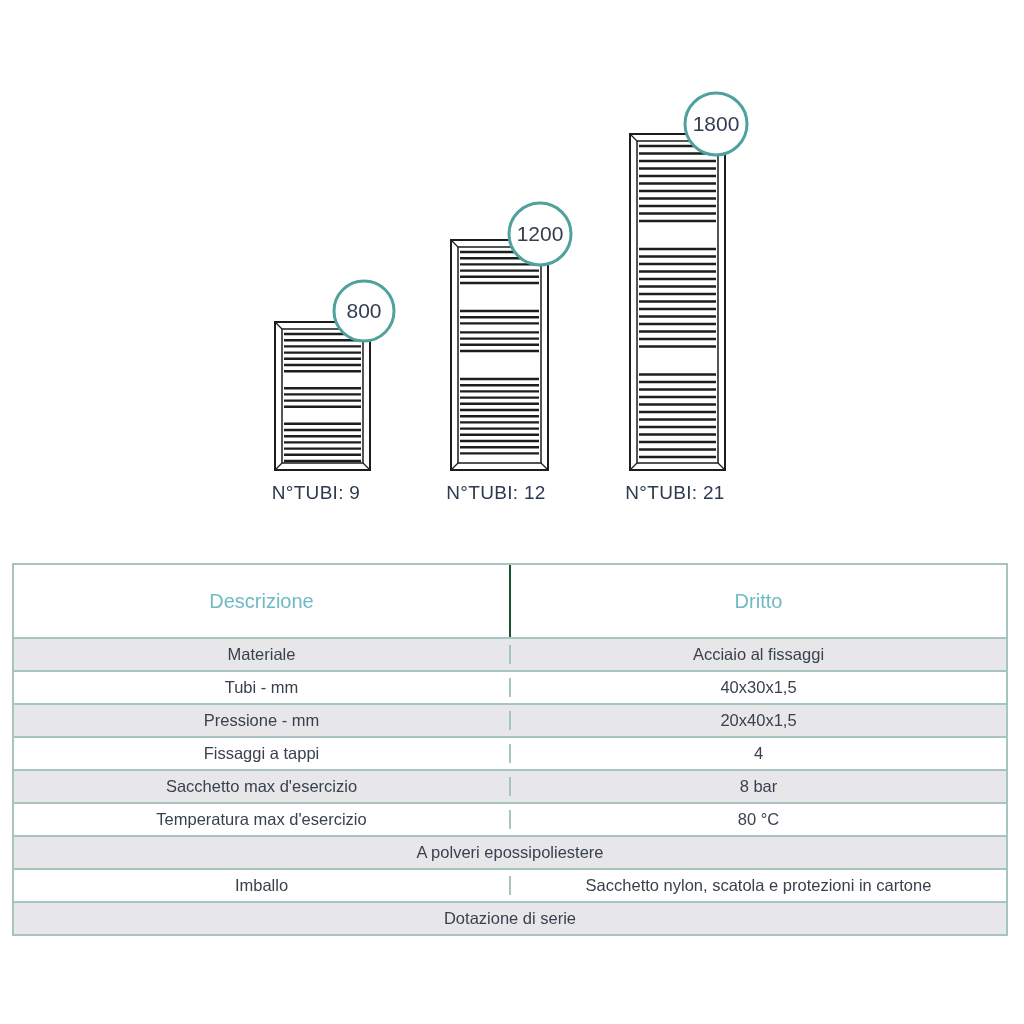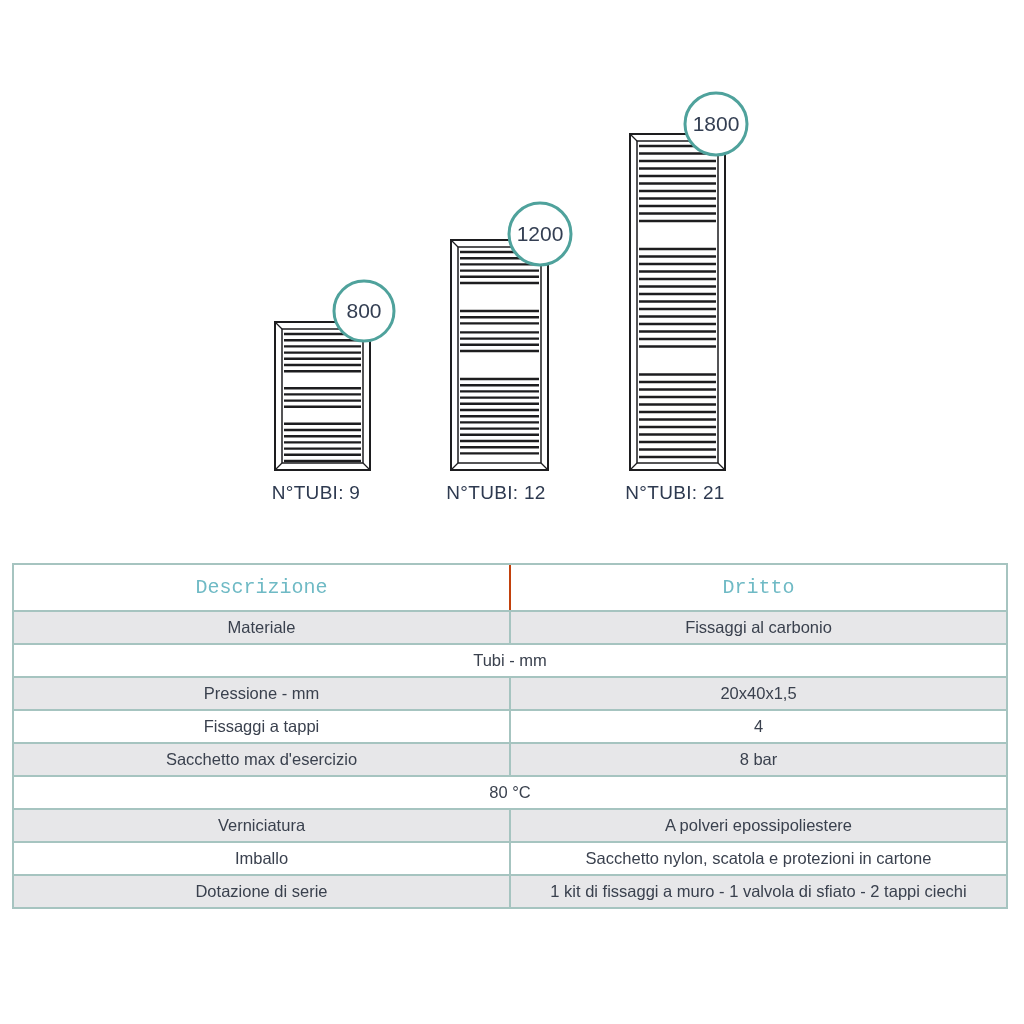--- a/index.html
+++ b/index.html
@@ -17,27 +17,27 @@
   }
   .tubes-label{
     fill:#2e3a50;font-size:19px;font-family:"Liberation Sans",sans-serif;
     text-anchor:middle;font-weight:500;letter-spacing:.3px;
   }
   
   .spec-table{
     position:absolute;left:12px;top:563px;width:996px;
     border:2px solid #a6c4c0;background:#ffffff;box-sizing:border-box;
   }
-  .thead{display:flex;height:45px;font-family:Liberation Mono, monospace;}
+  .thead{display:flex;height:72px;}
   .th{
     flex:1 1 50%;display:flex;align-items:center;justify-content:center;
     color:#6fbac5;font-size:20px;font-weight:400;
   }
-  .th + .th{border-left:2px solid #c2410c;}
-  .tr{display:flex;height:31px;border-top:2px solid #a6c4c0;}
+  .th + .th{border-left:2px solid #14532d;}
+  .tr{display:flex;height:31px;border-top:2px solid #a6c4c0;align-items:center;}
   .tr:nth-child(odd){background:#e7e7e9;}
   .td{
     flex:1 1 50%;display:flex;align-items:center;justify-content:center;
     color:#3a414e;font-size:16.5px;white-space:nowrap;
   }
   .td + .td{border-left:2px solid #a6c4c0;}
 </style>
 </head>
 <body>
 
@@ -164,55 +164,55 @@
 </svg>
 
 <div class="spec-table">
   <div class="thead">
     <div class="th">Descrizione</div>
     <div class="th">Dritto</div>
   </div>
   <div id="tbody">
   <div class="tr">
     <div class="td">Materiale</div>
-    <div class="td">Fissaggi al carbonio</div>
+    <div class="td">Acciaio al fissaggi</div>
   </div>
 
   <div class="tr">
     <div class="td">Tubi - mm</div>
+    <div class="td">40x30x1,5</div>
   </div>
 
   <div class="tr">
     <div class="td">Pressione - mm</div>
     <div class="td">20x40x1,5</div>
   </div>
 
 
   <div class="tr">
     <div class="td">Fissaggi a tappi</div>
     <div class="td">4</div>
   </div>
 
   <div class="tr">
     <div class="td">Sacchetto max d'esercizio</div>
     <div class="td">8 bar</div>
   </div>
 
   <div class="tr">
+    <div class="td">Temperatura max d'esercizio</div>
     <div class="td">80 °C</div>
   </div>
 
   <div class="tr">
-    <div class="td">Verniciatura</div>
     <div class="td">A polveri epossipoliestere</div>
   </div>
 
   <div class="tr">
     <div class="td">Imballo</div>
     <div class="td">Sacchetto nylon, scatola e protezioni in cartone</div>
   </div>
 
   <div class="tr">
     <div class="td">Dotazione di serie</div>
-    <div class="td">1 kit di fissaggi a muro - 1 valvola di sfiato - 2 tappi ciechi</div>
   </div>
 </div>
 </div>
 
 </body></html>

